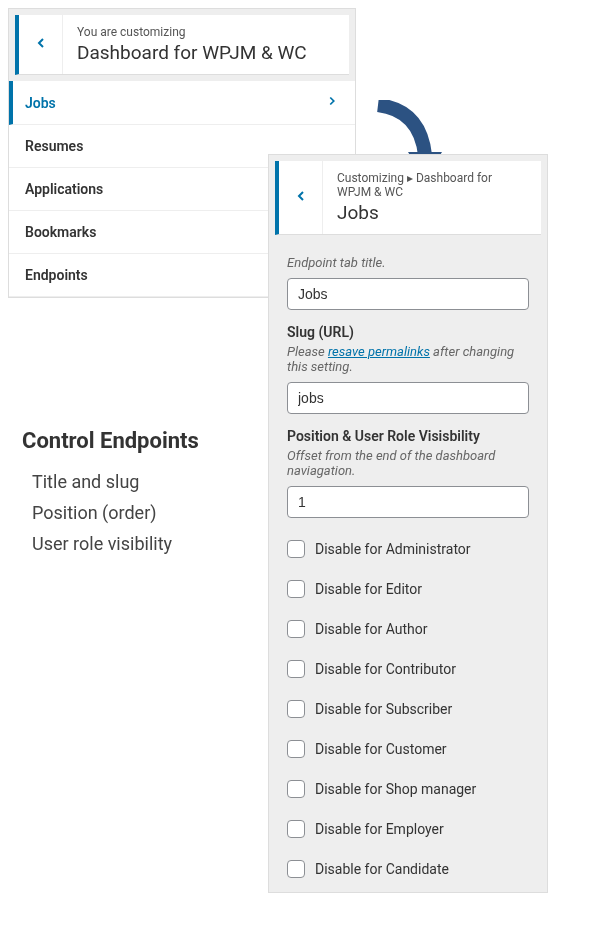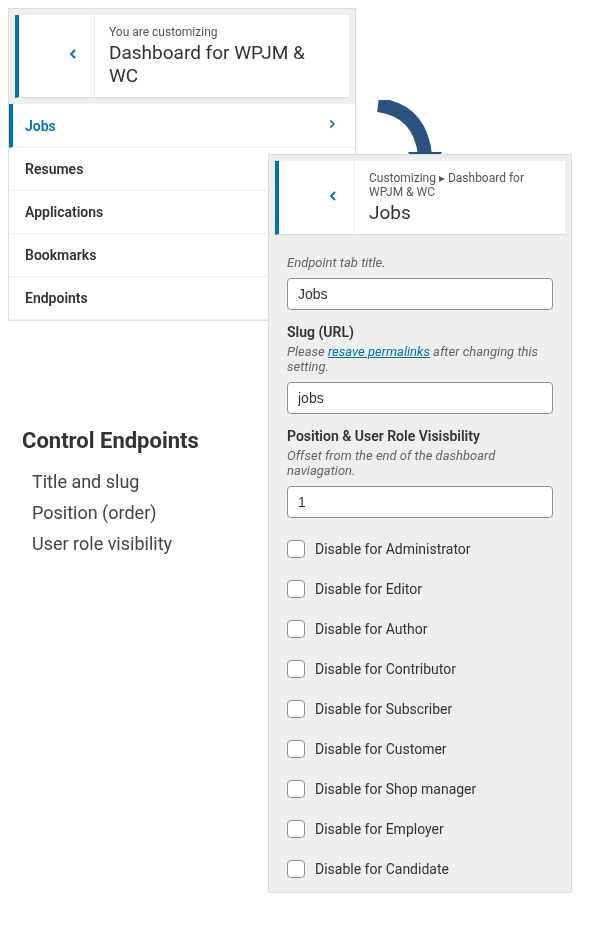--- a/index.html
+++ b/index.html
@@ -24,21 +24,20 @@
       background: #eeeeee;
       border: 1px solid #ddd;
     }
     
     .panel-header {
       display: flex;
       background: #fff;
       border-bottom: 1px solid #ddd;
       border-left: 4px solid #0073aa;
       margin: 6px;
-      padding-left: 32px;
     }
     
     .back-btn {
       width: 44px;
       display: flex;
       align-items: center;
       justify-content: center;
       border-right: 1px solid #eee;
       color: #0073aa;
       cursor: pointer;
@@ -126,21 +125,21 @@
       color: #444;
       margin-bottom: 10px;
       margin-left: 10px;
     }
     
     
     .panel-right {
       position: absolute;
       left: 268px;
       top: 154px;
-      width: 304px;
+      width: 280px;
       background: #eeeeee;
       border: 1px solid #ddd;
     }
     
     .panel-right .panel-header {
       margin: 6px;
     }
     
     .panel-right .header-text .small {
       font-size: 12px;

